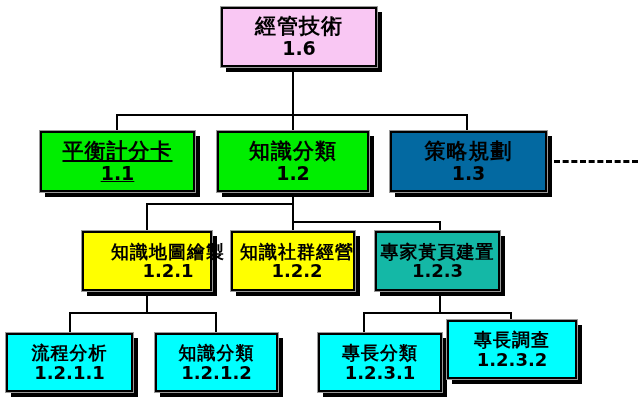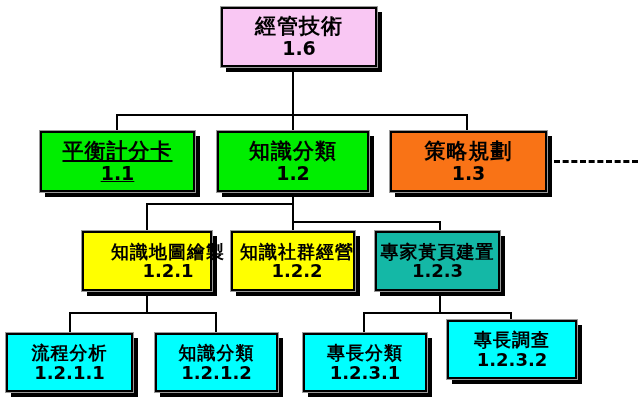--- a/index.html
+++ b/index.html
@@ -89,21 +89,21 @@
   </div>
 
   <div class="node lvl-top" style="left: 40px; top: 131px; width: 155px; height: 61px; background-color: rgb(0, 238, 0); text-decoration: underline;">
     <span class="label">平衡計分卡</span>
     <span class="code">1.1</span>
   </div>
   <div class="node lvl-top" style="left: 217px; top: 131px; width: 152px; height: 61px; background-color: rgb(0, 238, 0);">
     <span class="label">知識分類</span>
     <span class="code">1.2</span>
   </div>
-  <div class="node lvl-top" style="left: 390px; top: 131px; width: 157px; height: 61px; background-color: #f97316;">
+  <div class="node lvl-top" style="left: 390px; top: 131px; width: 157px; height: 61px; background-color: #0369a1;">
     <span class="label">策略規劃</span>
     <span class="code">1.3</span>
   </div>
 
   <div class="node lvl-mid" style="left: 82px; top: 231px; width: 130px; height: 60px; background-color: rgb(255, 255, 0); padding-left: 42px;">
     <span class="label">知識地圖繪製</span>
     <span class="code">1.2.1</span>
   </div>
   <div class="node lvl-mid" style="left: 231px; top: 231px; width: 124px; height: 60px; background-color: rgb(255, 255, 0); padding-left: 8px;">
     <span class="label">知識社群經營</span>
@@ -115,21 +115,21 @@
   </div>
 
   <div class="node lvl-mid" style="left: 6px; top: 333px; width: 127px; height: 59px; background-color: rgb(0, 255, 255);">
     <span class="label">流程分析</span>
     <span class="code">1.2.1.1</span>
   </div>
   <div class="node lvl-mid" style="left: 155px; top: 333px; width: 123px; height: 59px; background-color: rgb(0, 255, 255);">
     <span class="label">知識分類</span>
     <span class="code">1.2.1.2</span>
   </div>
-  <div class="node lvl-mid" style="left: 303px; top: 333px; width: 124px; height: 59px; background-color: rgb(0, 255, 255);">
+  <div class="node lvl-mid" style="left: 318px; top: 333px; width: 124px; height: 59px; background-color: rgb(0, 255, 255);">
     <span class="label">專長分類</span>
     <span class="code">1.2.3.1</span>
   </div>
   <div class="node lvl-mid" style="left: 447px; top: 320px; width: 130px; height: 59px; background-color: rgb(0, 255, 255);">
     <span class="label">專長調查</span>
     <span class="code">1.2.3.2</span>
   </div>
 
 </div>
 

